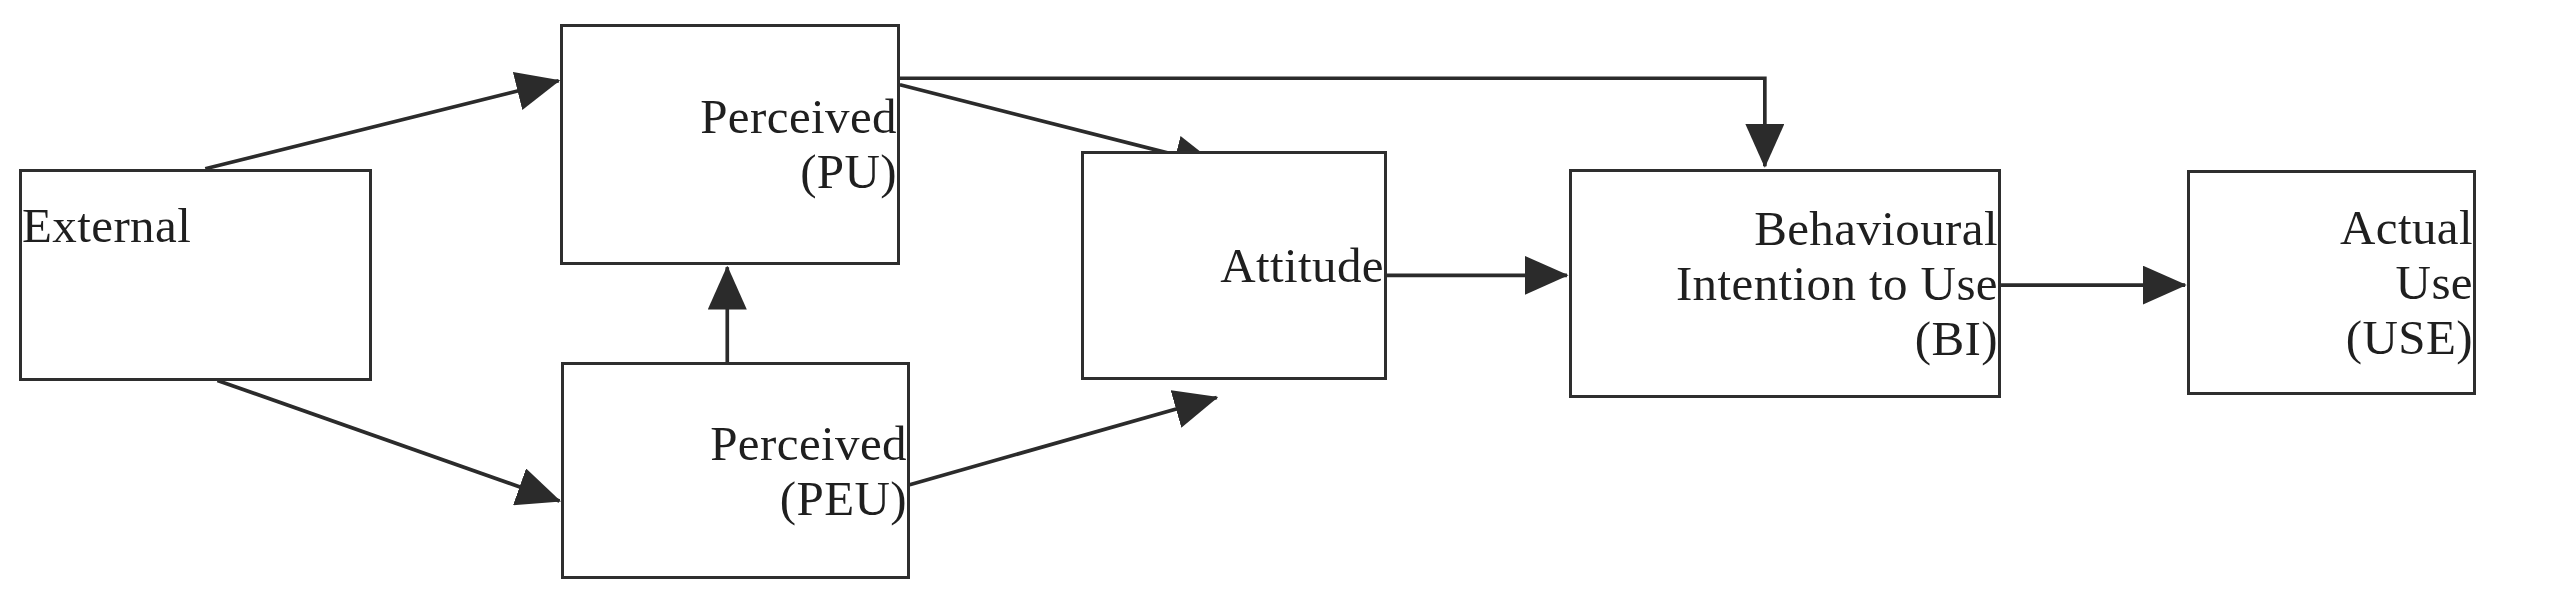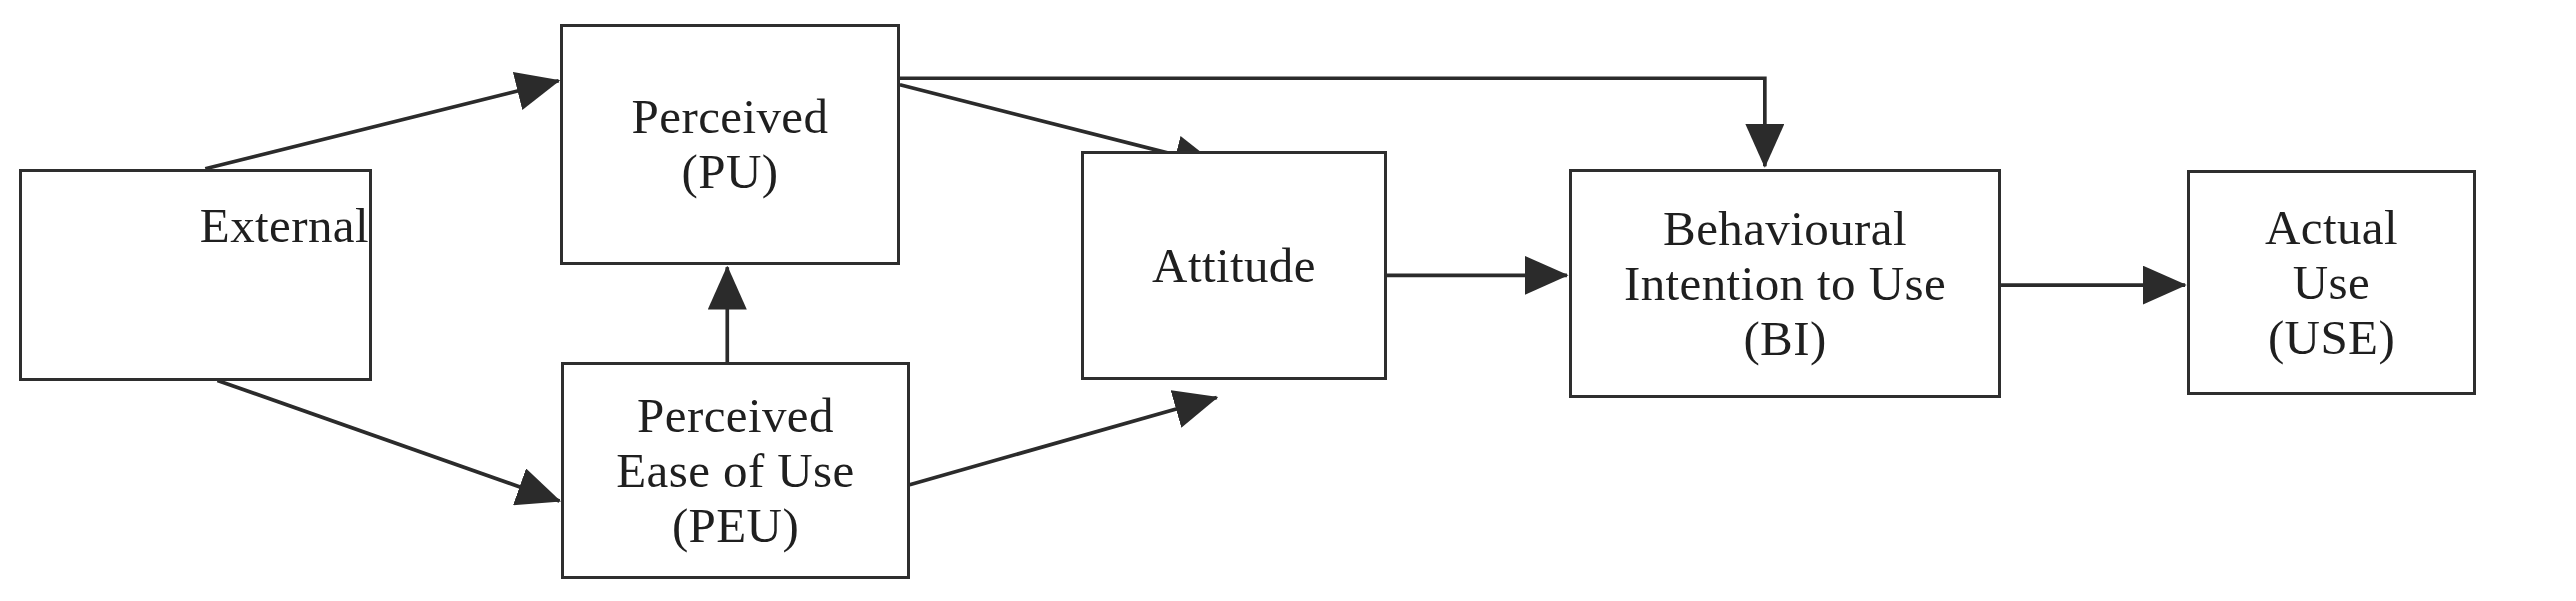--- a/index.html
+++ b/index.html
@@ -35,31 +35,31 @@
   .arrowhead-fill {
     fill: var(--line);
   }
   .node {
     position: absolute;
     border: 3.3px solid var(--box-border);
     background: var(--background);
     display: flex;
     flex-direction: column;
     justify-content: center;
-    align-items: center;
+    align-items: flex-end;
     text-align: center;
     font-size: 49px;
     line-height: 55px;
     letter-spacing: 0.4px;
   }
   .node span { display: block; white-space: nowrap; }
   
   #node-ev  { left: 19px;   top: 169px; width: 353px; height: 212px;
-              align-items: flex-end; justify-content: flex-start;
-              text-align: left; padding-left: 47px; padding-top: 26px; }
+              align-items: flex-start; justify-content: flex-start;
+              text-align: left; padding-top: 26px; }
   #node-pu  { left: 560px;  top: 23.6px;  width: 340px; height: 241px; }
   #node-peu { left: 561px;  top: 362px; width: 349px; height: 217px; }
   #node-att { left: 1081px; top: 151px; width: 306px; height: 229px; }
   #node-bi  { left: 1569px; top: 169px; width: 432px; height: 229px; }
   #node-use { left: 2187px; top: 170px; width: 289px; height: 225px; }
 </style>
 </head>
 <body>
 
 <div id="canvas">
@@ -84,21 +84,20 @@
     <span>External</span>
   </div>
 
   <div class="node" id="node-pu">
     <span>Perceived</span>
     <span>(PU)</span>
   </div>
 
   <div class="node" id="node-peu">
     <span>Perceived</span>
-    <span>Ease of Use</span>
     <span>(PEU)</span>
   </div>
 
   <div class="node" id="node-att">
     <span>Attitude</span>
   </div>
 
   <div class="node" id="node-use">
     <span>Actual</span>
     <span>Use</span>

